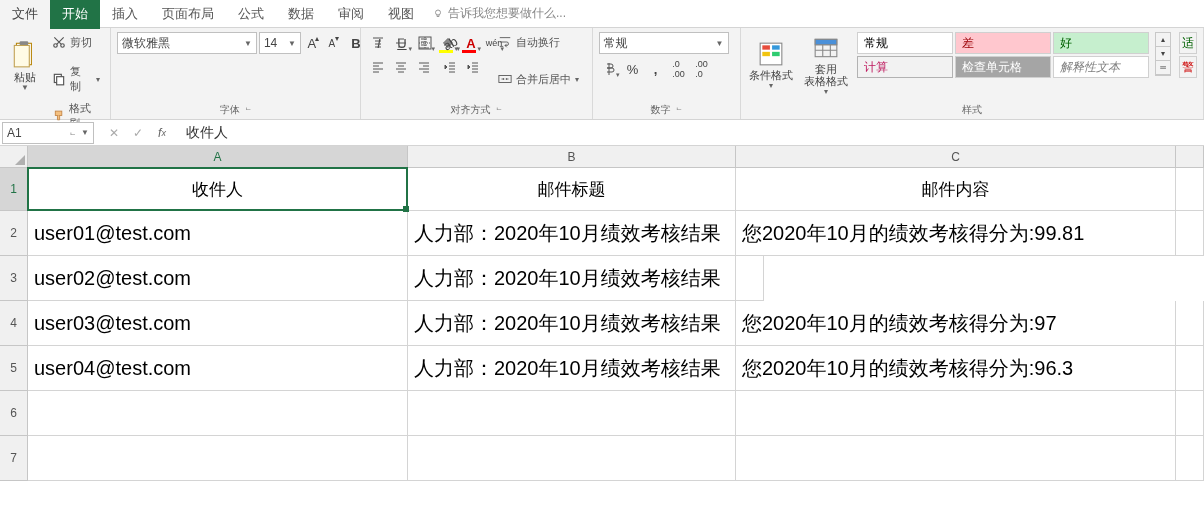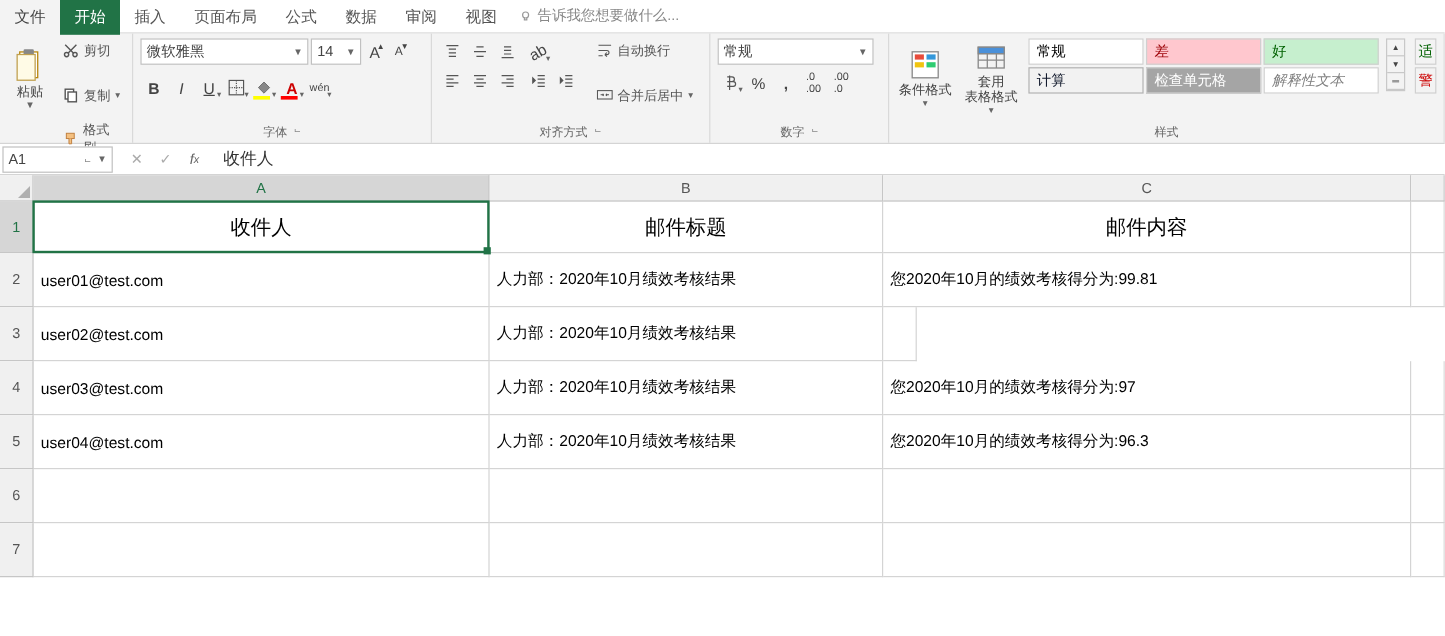--- a/index.html
+++ b/index.html
@@ -37,21 +37,21 @@
 
 .align-grid { display:flex; flex-direction:column; gap:2px;}
 .align-row { display:flex; gap:1px;}
 
 .num-fmt { width:130px; height:22px; border:1px solid #c0c0c0; background:#fff; display:flex; align-items:center; justify-content:space-between; padding:0 4px; font-size:12px;}
 
 .style-swatch { width: 96px; height: 22px; border:1px solid #d0d0d0; display:flex; align-items:center; padding:0 6px; font-size:12px; cursor:pointer;}
 .swatch-changgui { background:#fff; color:#000;}
 .swatch-cha { background:#ffc7ce; color:#9c0006;}
 .swatch-hao { background:#c6efce; color:#006100;}
-.swatch-jisuan { background:#f2f2f2; color:#0f172a; border:1px solid #b2b2b2;}
+.swatch-jisuan { background:#f2f2f2; color:#be185d; border:1px solid #b2b2b2;}
 .swatch-jiancha { background:#a5a5a5; color:#fff;}
 .swatch-jieshi { background:#fff; color:#7f7f7f; font-style:italic;}
 .styles-grid { display:flex; flex-direction:column; gap:2px;}
 .styles-row { display:flex; gap:2px;}
 .styles-scroll { display:flex; flex-direction:column; border:1px solid #c8c8c8; margin-left:2px;}
 .styles-scroll div { width:14px; height:14px; display:flex; align-items:center; justify-content:center; font-size:8px; border-bottom:1px solid #c8c8c8; cursor:pointer;}
 
 
 .fbar { display:flex; align-items:center; height:26px; border-bottom:1px solid #d4d4d4; }
 .namebox { width:92px; height:22px; margin:0 2px; border:1px solid #c0c0c0; display:flex; align-items:center; justify-content:space-between; padding:0 4px; font-size:12px; background:#fff;}
@@ -64,21 +64,21 @@
 .corner { position:absolute; left:0; top:0; width:28px; height:22px; background:#f0f0f0; border-right:1px solid #c6c6c6; border-bottom:1px solid #c6c6c6; display:flex; align-items:flex-end; justify-content:flex-end;}
 .corner::after { content:""; border-style:solid; border-width:0 0 10px 10px; border-color:transparent transparent #b0b0b0 transparent; margin:0 2px 2px 0;}
 .col-headers { position:absolute; left:28px; top:0; height:22px; display:flex;}
 .col-h { background:#f0f0f0; border-right:1px solid #c6c6c6; border-bottom:1px solid #c6c6c6; display:flex; align-items:center; justify-content:center; font-size:12px; color:#555;}
 .col-h.sel { background:#d6d6d6; color:#217346;}
 .row-headers { position:absolute; left:0; top:22px; width:28px;}
 .row-h { background:#f0f0f0; border-right:1px solid #c6c6c6; border-bottom:1px solid #c6c6c6; display:flex; align-items:center; justify-content:center; font-size:12px; color:#555;}
 .row-h.sel { background:#d6d6d6; color:#217346;}
 .cells { position:absolute; left:28px; top:22px;}
 .cell-row { display:flex;}
-.cell { border-right:1px solid #d4d4d4; border-bottom:1px solid #d4d4d4; padding:0 6px; display:flex; align-items:center; font-size:13px; color:#000; overflow:hidden; white-space:nowrap;}
+.cell { border-right:1px solid #d4d4d4; border-bottom:1px solid #d4d4d4; padding:0 6px; display:flex; align-items:center; font-size:20px; color:#000; overflow:hidden; white-space:nowrap;}
 .cell.header { font-weight:normal; font-size:17px; justify-content:center;}
 .sel-box { position:absolute; border:2px solid #217346; pointer-events:none;}
 .sel-handle { position:absolute; width:6px; height:6px; background:#217346; right:-3px; bottom:-3px;}
 
 .colA { width: 380px; }
 .colB { width: 328px; }
 .colC { width: 440px; }
 .colD { width: 28px; }
 
 </style>
@@ -139,21 +139,21 @@
               <path d="M10 11v8h4v-8"></path>
             </svg>
           <span>格式刷</span>
         </div>
       </div>
     </div>
     <div class="group-label with-launcher">剪贴板</div>
   </div>
 
   <div class="group" style="width:250px">
-    <div class="group-body" style="flex-direction:column; gap:4px;">
+    <div class="group-body" style="flex-direction:row; gap:4px;">
       <div class="font-row">
         <div class="font-name">
             <span>微软雅黑</span>
             <span class="chev">▼</span>
           </div>
         <div class="font-size">
             <span>14</span>
             <span class="chev">▼</span>
           </div>
         <div class="fmt-btn small" title="A^">

